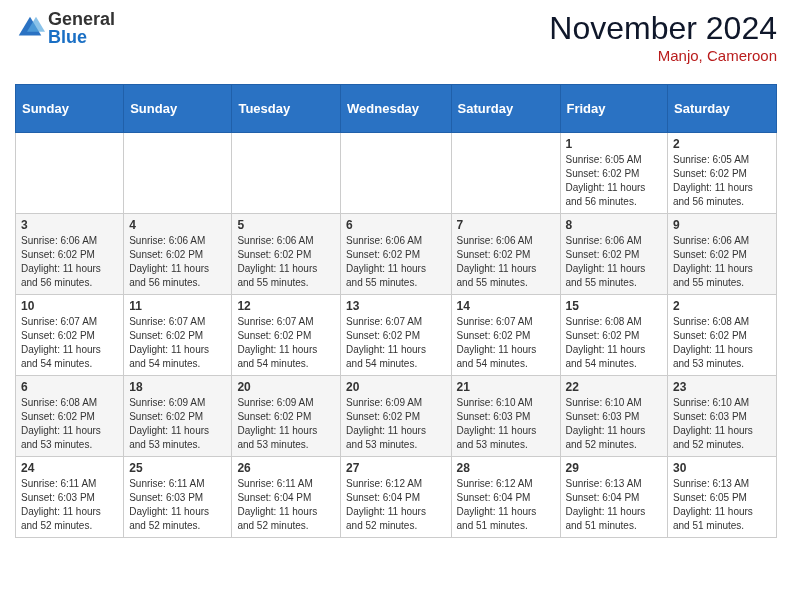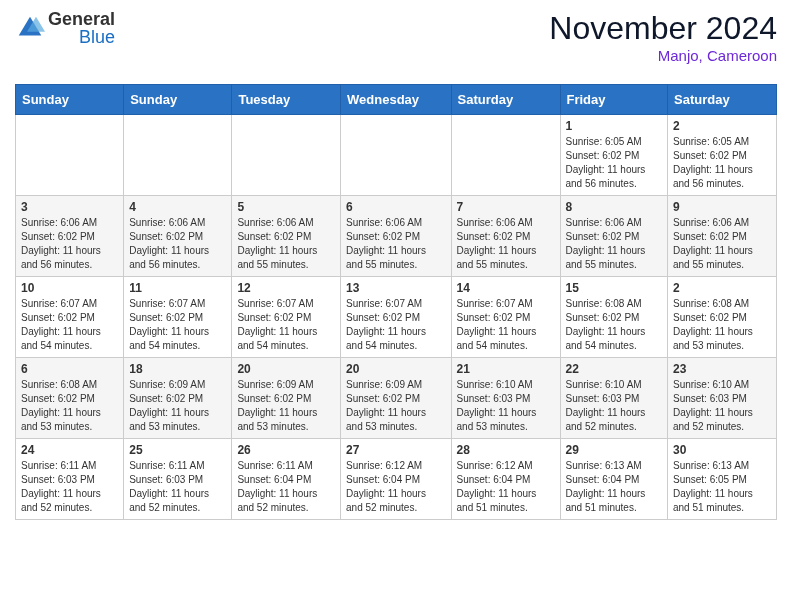--- a/index.html
+++ b/index.html
@@ -30,51 +30,50 @@
       flex-direction: column;
       line-height: 1;
     }
     .logo-general {
       font-size: 18px;
       font-weight: bold;
       color: #333;
     }
     .logo-blue {
       font-size: 18px;
-      font-weight: normal;
+      font-weight: bold;
       color: #1a6fc4;
-      text-align: right;
     }
     .logo-icon {
       width: 30px;
       height: 30px;
       margin-right: 3px;
     }
     .title-area {
       text-align: right;
     }
     .month-title {
       font-size: 32px;
       font-weight: normal;
       color: #0f172a;
     }
     .location-title {
       font-size: 15px;
-      color: #6d28d9;
+      color: #b91c1c;
     }
     .calendar {
       width: 100%;
       border-collapse: collapse;
       border: 1px solid #ccc;
     }
     .calendar th {
       background-color: #2a72c3;
       color: #fff;
       text-align: left;
-      padding: 7px 6px;
+      padding: 16px 6px;
       font-size: 13px;
       font-weight: bold;
       border: 1px solid #2060aa;
     }
     .calendar td {
       vertical-align: top;
       border: 1px solid #ccc;
       padding: 4px 5px;
       width: 113px;
       min-height: 80px;

